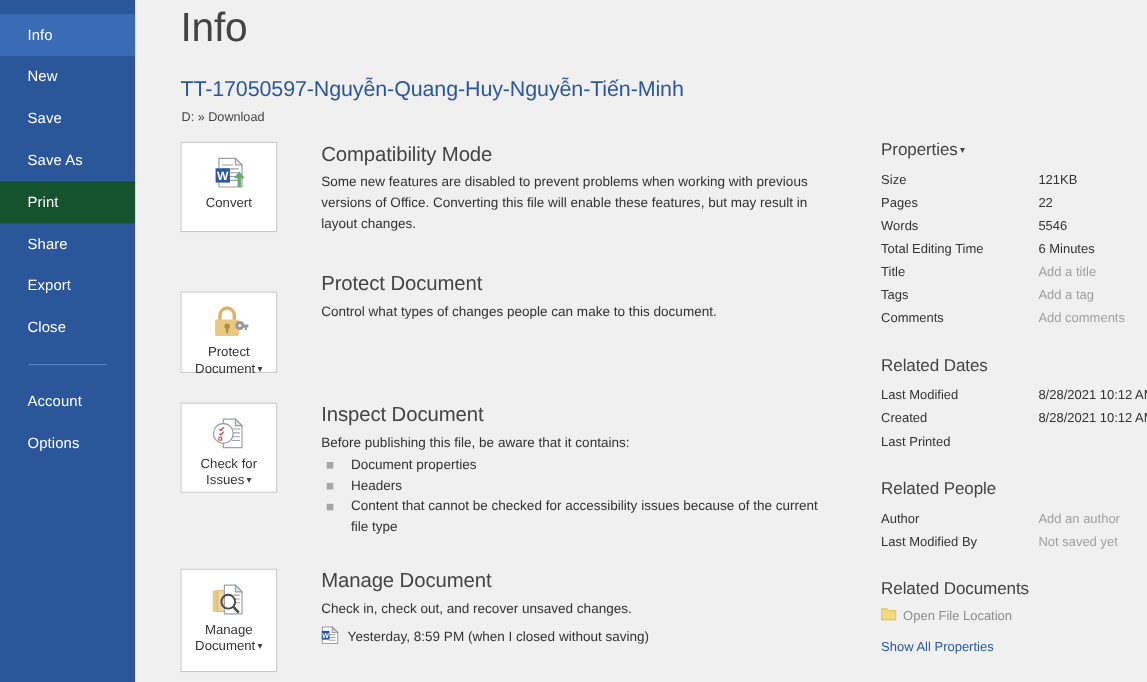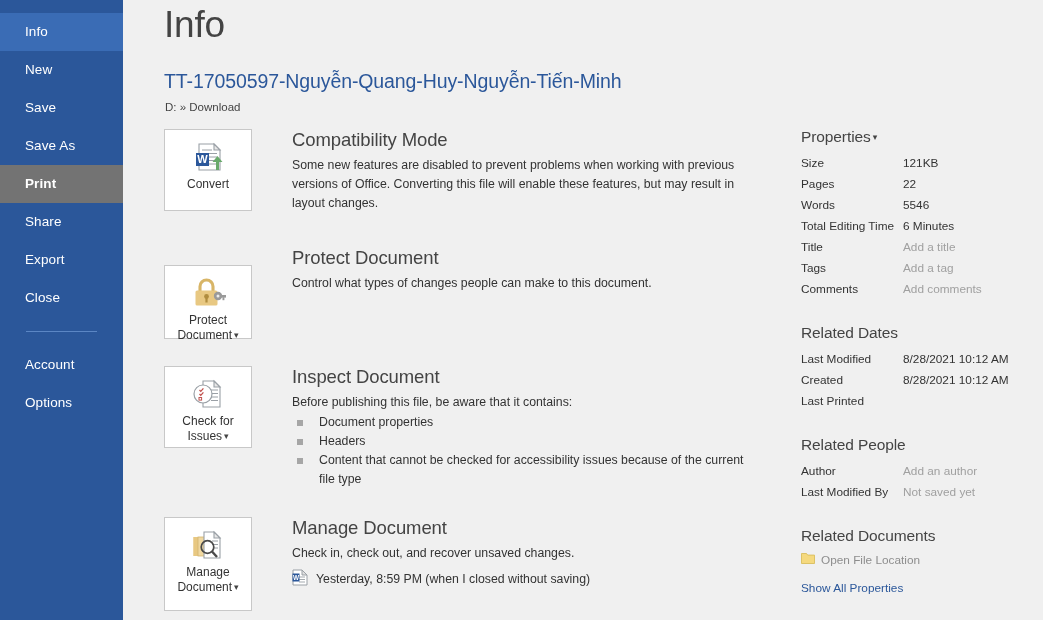--- a/index.html
+++ b/index.html
@@ -31,21 +31,21 @@
     height: 38px;
     line-height: 38px;
     padding-left: 25px;
     color: #ffffff;
     font-size: 13.5px;
     letter-spacing: .1px;
     cursor: default;
     white-space: nowrap;
   }
   .nav-item.selected { background: #3a6cb5; }
-  .nav-item.hover    { background: #737373; font-weight: bold; }
+  .nav-item.hover    { background: #14532d; }
   .nav-divider {
     height: 1px;
     background: #5b86c4;
     margin: 14px 26px 14px 26px;
   }
 
   
   .content {
     flex: 1 1 auto;
     position: relative;
@@ -179,21 +179,21 @@
     letter-spacing: -0.1px;
   }
   .rhead.spaced { margin-top: 24px; }
   .prow {
     display: flex;
     font-size: 11.8px;
     line-height: 21px;
     color: #333333;
   }
   .plabel { width: 102px; flex: 0 0 102px; color: #333333; }
-  .pval   { color: #333333; }
+  .pval   { color: #333333; margin-left: 41px; }
   .pval.placeholder { color: #a0a0a0; }
   .file-loc {
     display: flex;
     align-items: center;
     margin-top: 6px;
     font-size: 11.8px;
     color: #8d8d8d;
     cursor: default;
   }
   .file-loc .fico { margin-right: 6px; flex: 0 0 auto; }

